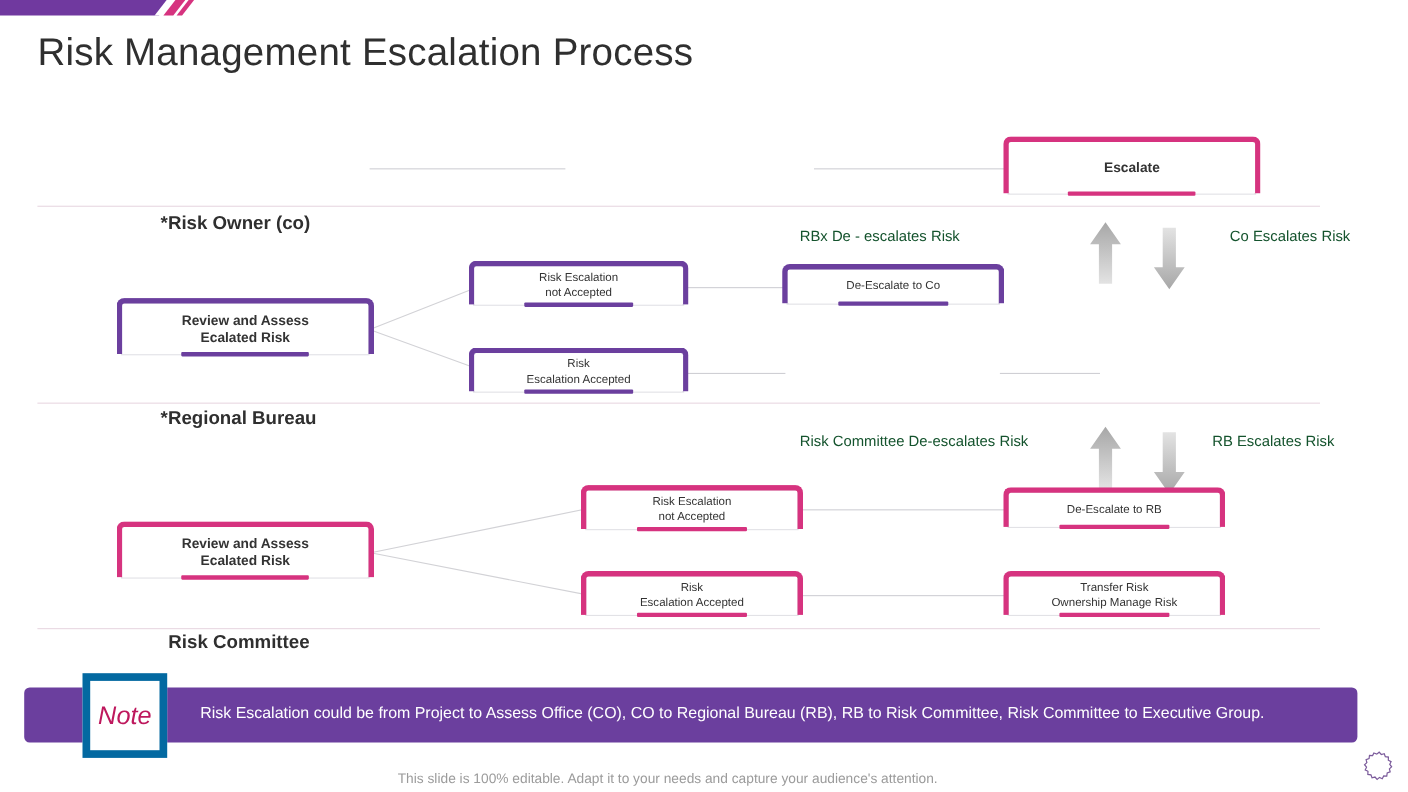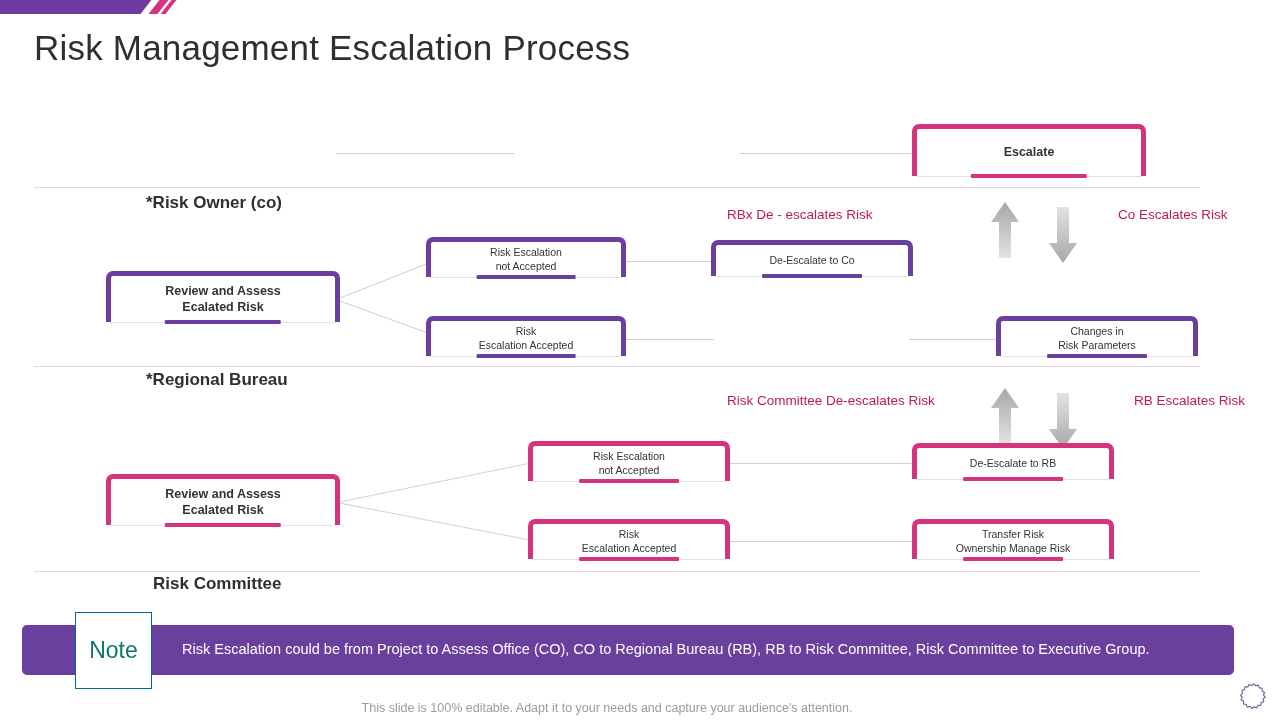--- a/index.html
+++ b/index.html
@@ -85,40 +85,40 @@
   .rule{position:absolute;height:1px;background:#e8d7e2;z-index:0;}
 
   
   .section-label{
     position:absolute;font-size:17px;font-weight:bold;color:#2f2f2f;
     white-space:nowrap;
   }
 
   
   .annot{
-    position:absolute;font-size:13.5px;color:#be185d;white-space:nowrap;
+    position:absolute;font-size:13.5px;color:#14532d;white-space:nowrap;
   }
 
   
   .arrow{position:absolute;z-index:2;}
 
   
   .notebar{
     position:absolute;left:22px;top:625px;width:1212px;height:50px;
     background:#6b3f9e;border-radius:5px;z-index:2;
   }
   .notetext{
     position:absolute;left:182px;top:641px;
     font-size:14.5px;color:#ffffff;white-space:nowrap;z-index:4;
   }
   .notebadge{
     position:absolute;left:75px;top:612px;width:77px;height:77px;
-    background:#ffffff;border:1px solid #0369a1;box-sizing:border-box;
+    background:#ffffff;border:7px solid #0369a1;box-sizing:border-box;
     display:flex;align-items:center;justify-content:center;
-    font-size:23px;color:#0f766e;z-index:3;
+    font-size:23px;color:#be185d;z-index:3;font-style:italic;
   }
 
   
   .footer{
     position:absolute;left:0;top:701px;width:1214px;text-align:center;
     font-size:12.5px;color:#9b9b9b;
   }
   .gear{position:absolute;left:1232px;top:681px;}
 </style>
 </head>
@@ -195,32 +195,26 @@
       <span>Risk</span><br>
       <span>Escalation Accepted</span>
     </span>
   </div>
 
   <div class="nodebox purple" style="left:715px;top:244px;width:194px;height:33px;font-size:10.5px;font-weight:normal;">
     <span class="lbl">De-Escalate to Co</span>
   </div>
 
 
-  <div class="nodebox purple" style="left:1000px;top:320px;width:194px;height:37px;font-size:10.5px;font-weight:normal;">
-    <span class="lbl">
-      <span>Changes in</span><br>
-      <span>Risk Parameters</span>
-    </span>
-  </div>
 
   <div class="rule" style="left:34px;top:366px;width:1166px;"></div>
   <div class="section-label" style="left:146px;top:370px;">*Regional Bureau</div>
 
   <div class="annot" style="left:727px;top:393px;">Risk Committee De-escalates Risk</div>
-  <div class="annot" style="left:1134px;top:393px;">RB Escalates Risk</div>
+  <div class="annot" style="left:1102px;top:393px;">RB Escalates Risk</div>
 
   <svg class="arrow" style="left:988px;top:386px;" width="34" height="60" viewBox="0 0 34 60">
     <defs>
       <linearGradient id="gUp2" x1="0" y1="1" x2="0" y2="0">
         <stop offset="0%" stop-color="#e3e3e3"></stop>
           <stop offset="100%" stop-color="#a7a7a7"></stop>
       </linearGradient>
     </defs>
     <polygon points="17,2 31,22 23,22 23,58 11,58 11,22 3,22" fill="url(#gUp2)"></polygon>
   </svg>

